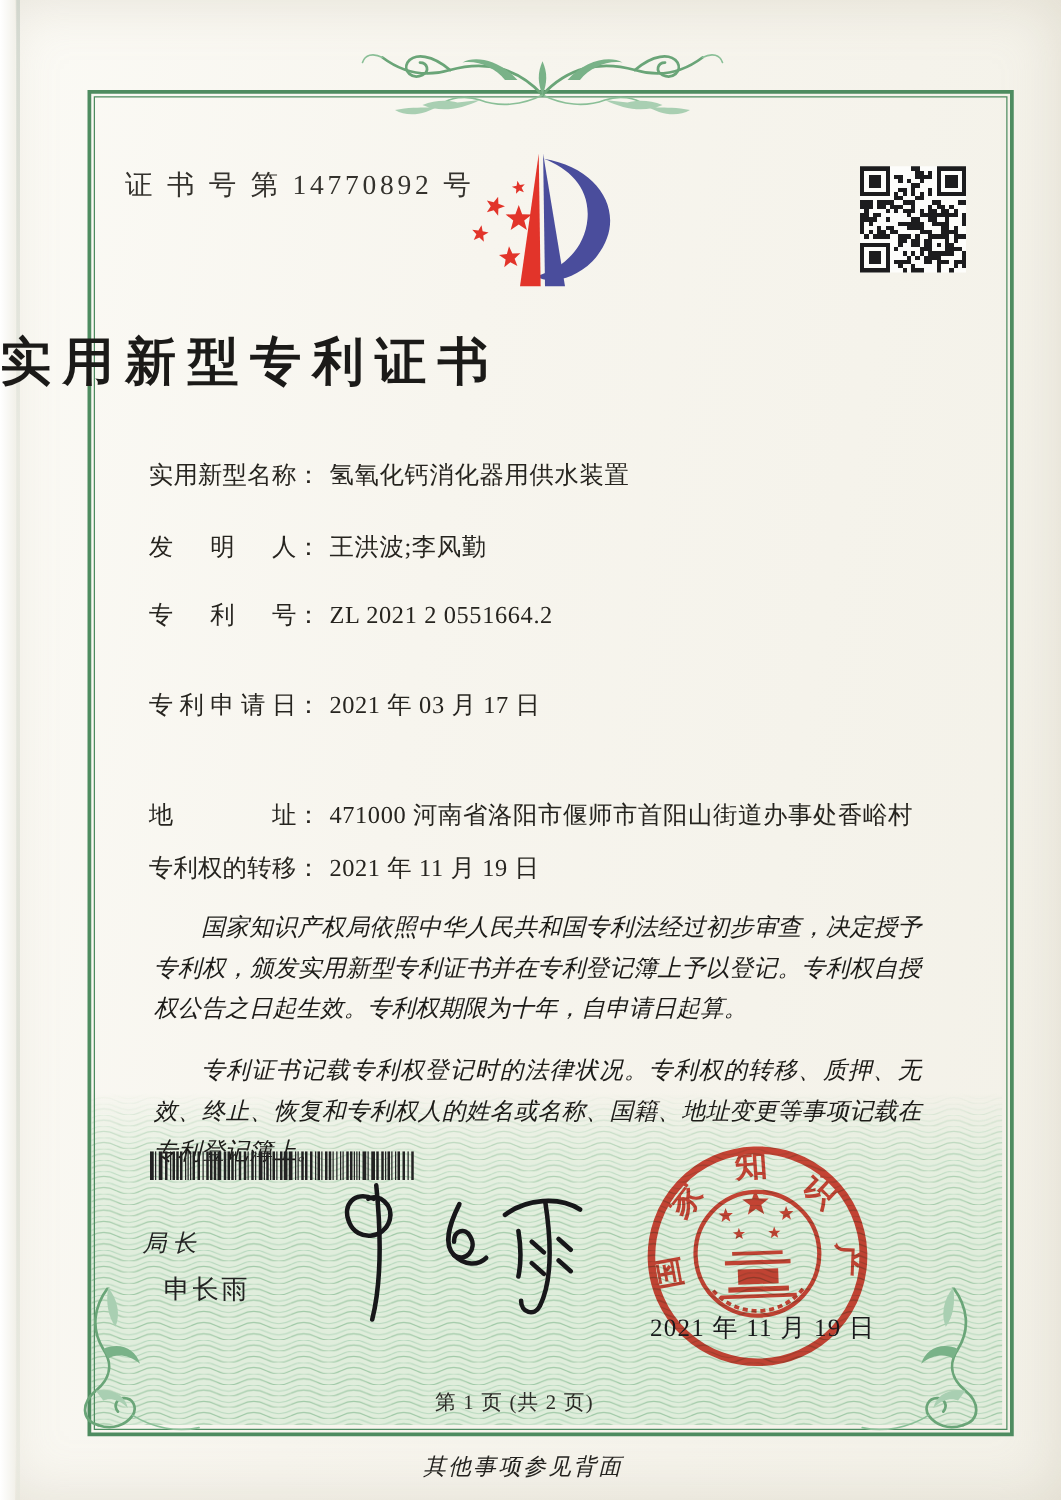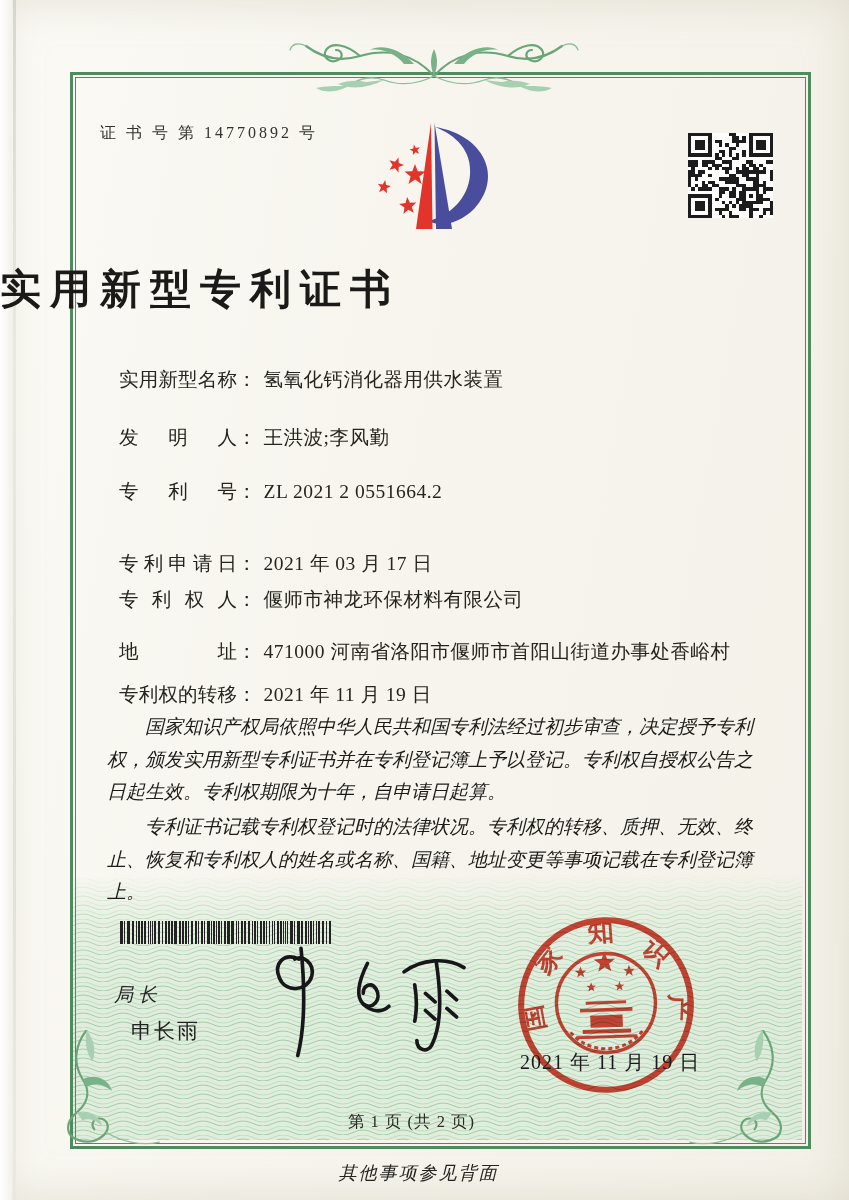--- a/index.html
+++ b/index.html
@@ -25,38 +25,38 @@
   svg{display:block}
   .orn-top{position:absolute;left:284px;top:36px;width:300px;height:78px;}
   .orn-bl{position:absolute;left:56px;top:1030px;width:120px;height:118px;}
   .orn-br{position:absolute;left:673px;top:1030px;width:120px;height:118px;transform:scaleX(-1);}
   .vine{fill:none;stroke:var(--green2);stroke-width:2.2;stroke-linecap:round}
   .thin{fill:none;stroke:#8abf97;stroke-width:1.3;stroke-linecap:round}
   .leaf{fill:#79b288}.leaf2{fill:#a9cfb2}
 
   .guilloche{position:absolute;left:73px;top:874px;width:729px;height:266px;}
 
-  .cert-no{position:absolute;left:100px;top:123px;font-size:16px;letter-spacing:3px;color:#34322d;text-align:center;}
+  .cert-no{position:absolute;left:100px;top:133px;font-size:22px;letter-spacing:3px;color:#34322d;text-align:center;}
   .logo{position:absolute;left:332px;top:114px;width:200px;height:122px;}
   .qr{position:absolute;left:688px;top:133px;width:85px;height:85px;}
   .title{position:absolute;left:0;top:262px;width:100%;text-align:left;
     font-size:41px;font-weight:bold;letter-spacing:9px;color:#1b1a18;}
 
   .frow{position:absolute;left:119px;width:660px;font-size:19.5px;color:#26241f;white-space:nowrap;}
   .frow .lab{display:inline-block;width:118px;text-align:justify;text-align-last:justify;vertical-align:bottom;}
   .frow .col{display:inline-block;}
   .frow .val{display:inline-block;margin-left:7px;letter-spacing:.5px;}
   #row0{top:366px}#row1{top:424px}#row2{top:478px}#row3{top:550px}
   #row4{top:586px}#row5{top:638px}#rowg{top:681px}
   .g2{position:absolute;left:336px;top:0;white-space:nowrap;}
   .g2 .lab{width:100px;}
 
   .bodytext{position:absolute;left:107px;top:711px;width:646px;font-size:19px;line-height:1.72;
     font-style:italic;color:#1c1b18;text-align:justify;}
-  .bodytext p{margin:0;text-indent:2em;}
+  .bodytext p{margin:16px;text-indent:2em;}
   .bodytext p + p{margin-top:2px;}
 
   .barcode{position:absolute;left:120px;top:921px;width:214px;height:23px;}
   .officer-title{position:absolute;left:114px;top:982px;font-size:19px;letter-spacing:5px;color:#222;font-style:italic;}
   .officer-name{position:absolute;left:131px;top:1017px;font-size:21px;letter-spacing:2px;color:#222;}
   .signature{position:absolute;left:246px;top:944px;width:228px;height:118px;}
   .sig{fill:none;stroke:#17171a;stroke-width:3.4;stroke-linecap:round;stroke-linejoin:round;}
 
   .seal{position:absolute;left:505px;top:904px;width:202px;height:202px;transform:rotate(-2deg);
     opacity:.93;mix-blend-mode:multiply;}
@@ -471,23 +471,20 @@
   </div>
   <div class="frow" id="row1">
     <span class="lab">发明人</span><span class="col">：</span><span class="val">王洪波;李风勤</span>
   </div>
   <div class="frow" id="row2">
     <span class="lab">专利号</span><span class="col">：</span><span class="val">ZL 2021 2 0551664.2</span>
   </div>
   <div class="frow" id="row3">
     <span class="lab">专利申请日</span><span class="col">：</span><span class="val">2021 年 03 月 17 日</span>
   </div>
-  <div class="frow" id="row4">
-    <span class="lab">专利权人</span><span class="col">：</span><span class="val">偃师市神龙环保材料有限公司</span>
-  </div>
   <div class="frow" id="row5">
     <span class="lab">地址</span><span class="col">：</span><span class="val">471000 河南省洛阳市偃师市首阳山街道办事处香峪村</span>
   </div>
   <div class="frow" id="rowg">
     <span class="lab">专利权的转移</span><span class="col">：</span><span class="val">2021 年 11 月 19 日</span>
   </div>
 
   <div class="bodytext">
     <p>国家知识产权局依照中华人民共和国专利法经过初步审查，决定授予专利权，颁发实用新型专利证书并在专利登记簿上予以登记。专利权自授权公告之日起生效。专利权期限为十年，自申请日起算。</p>
     <p>专利证书记载专利权登记时的法律状况。专利权的转移、质押、无效、终止、恢复和专利权人的姓名或名称、国籍、地址变更等事项记载在专利登记簿上。</p>

